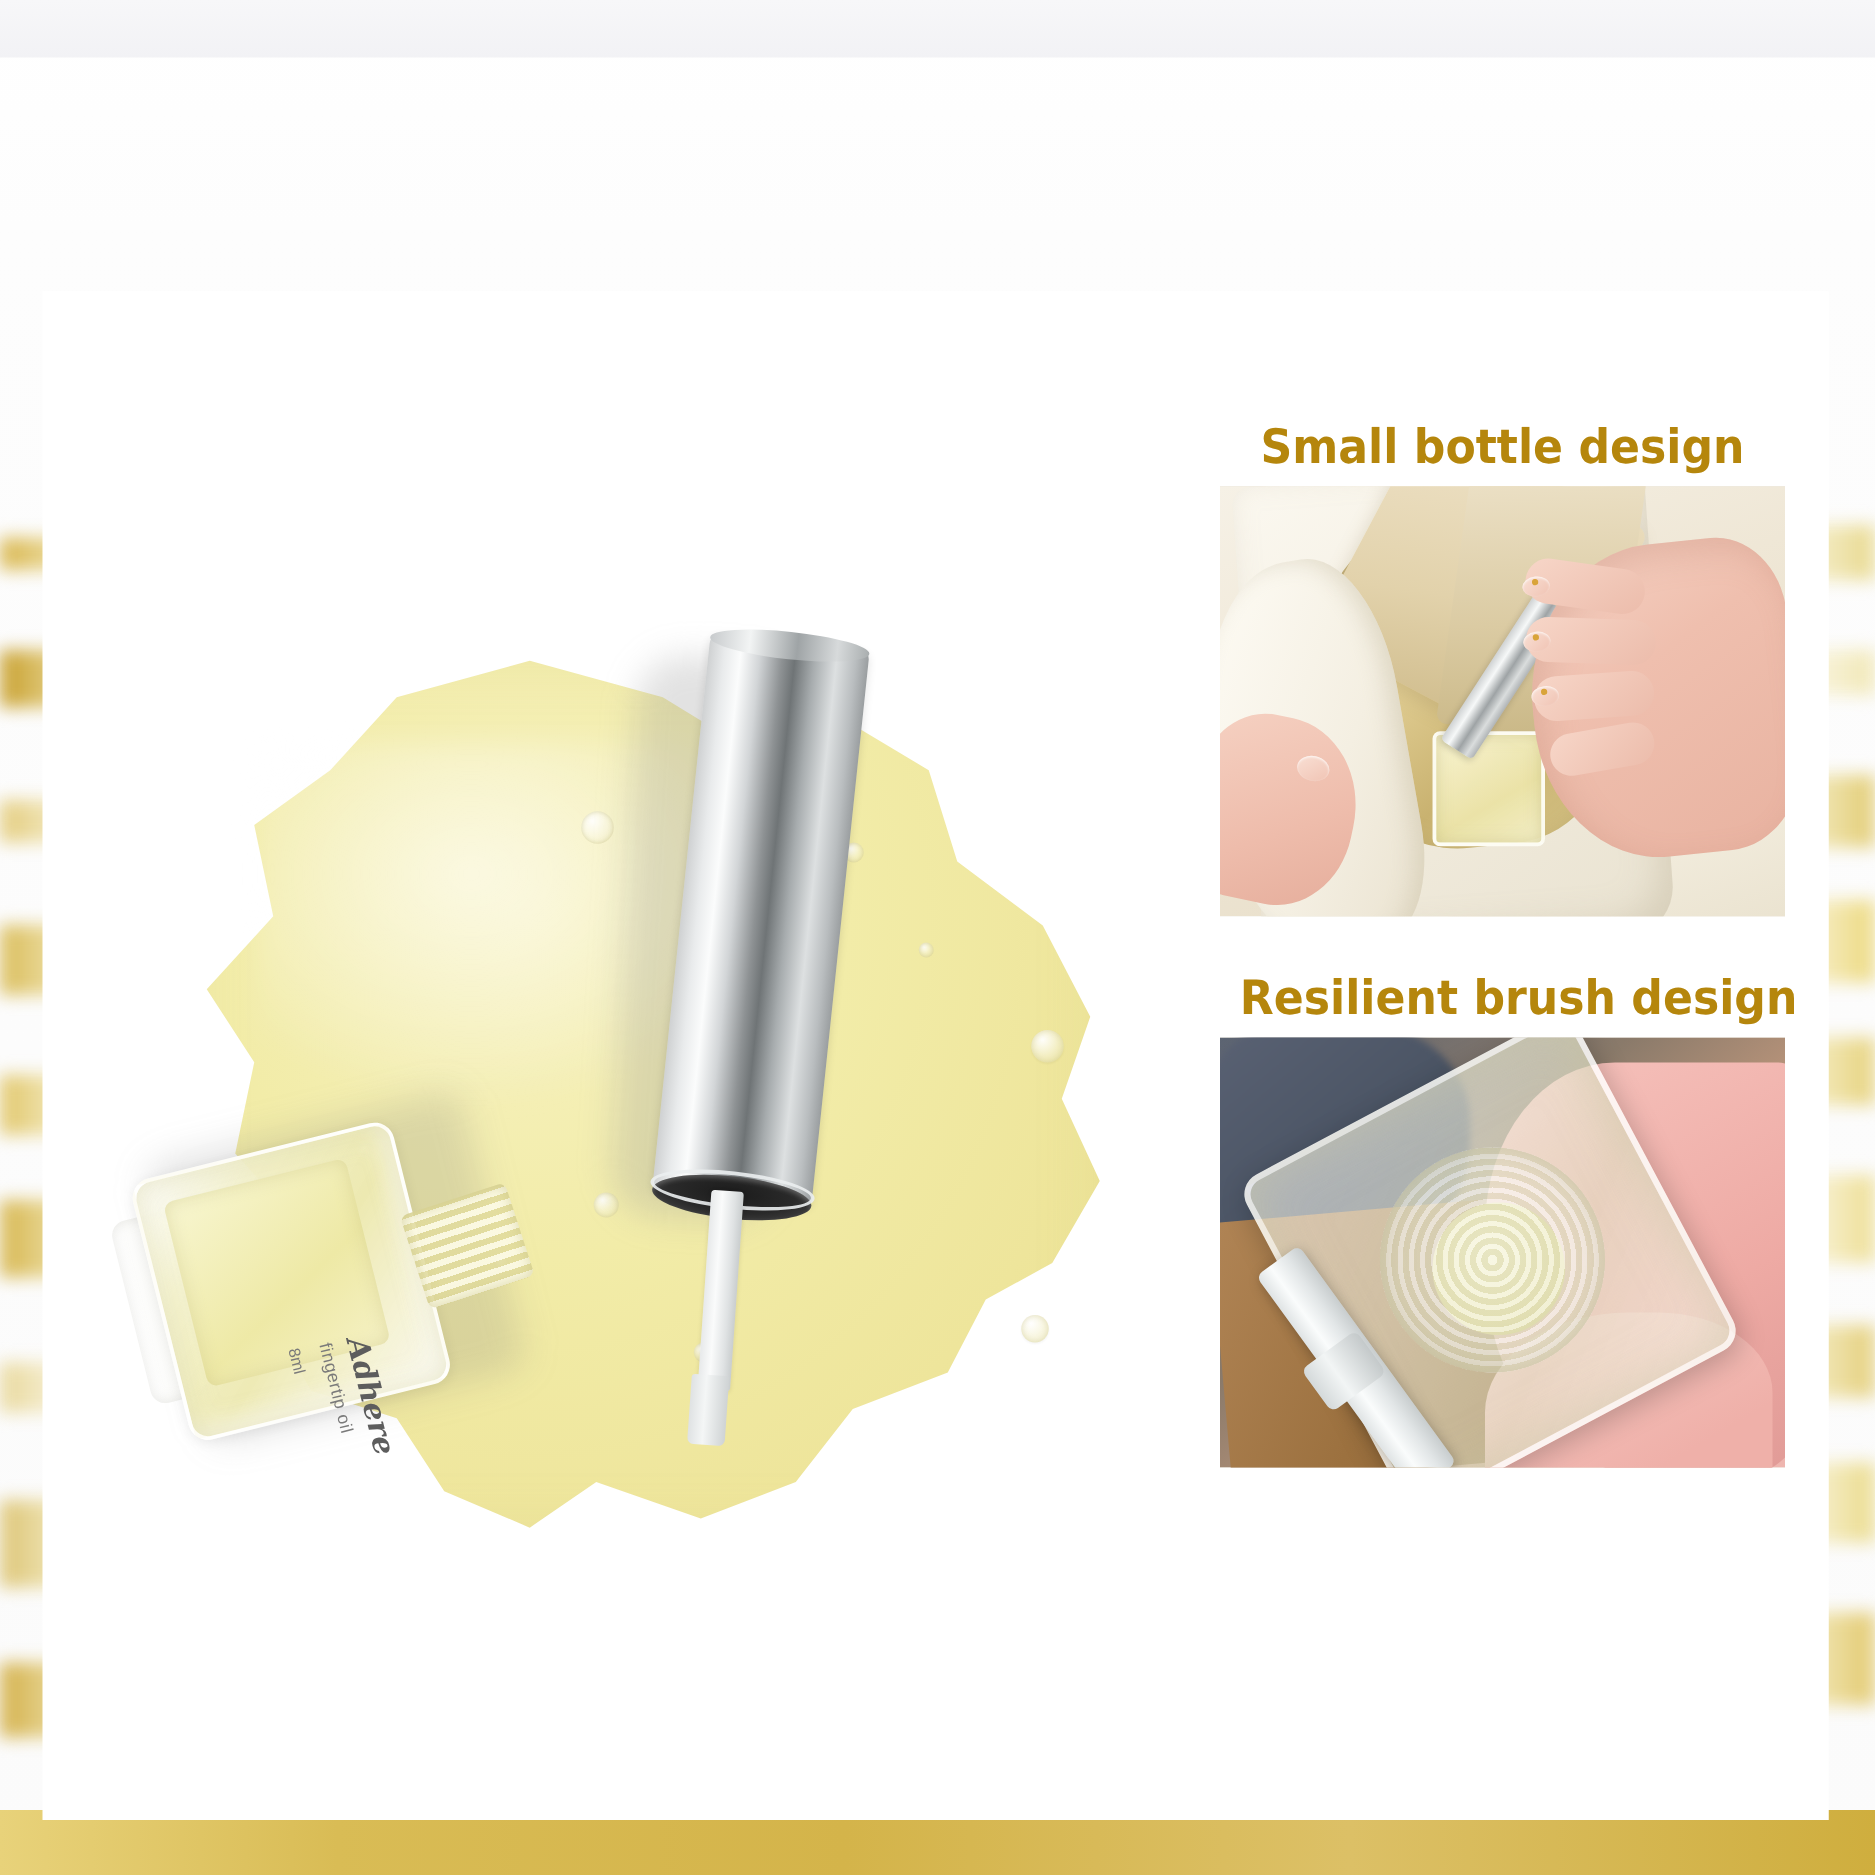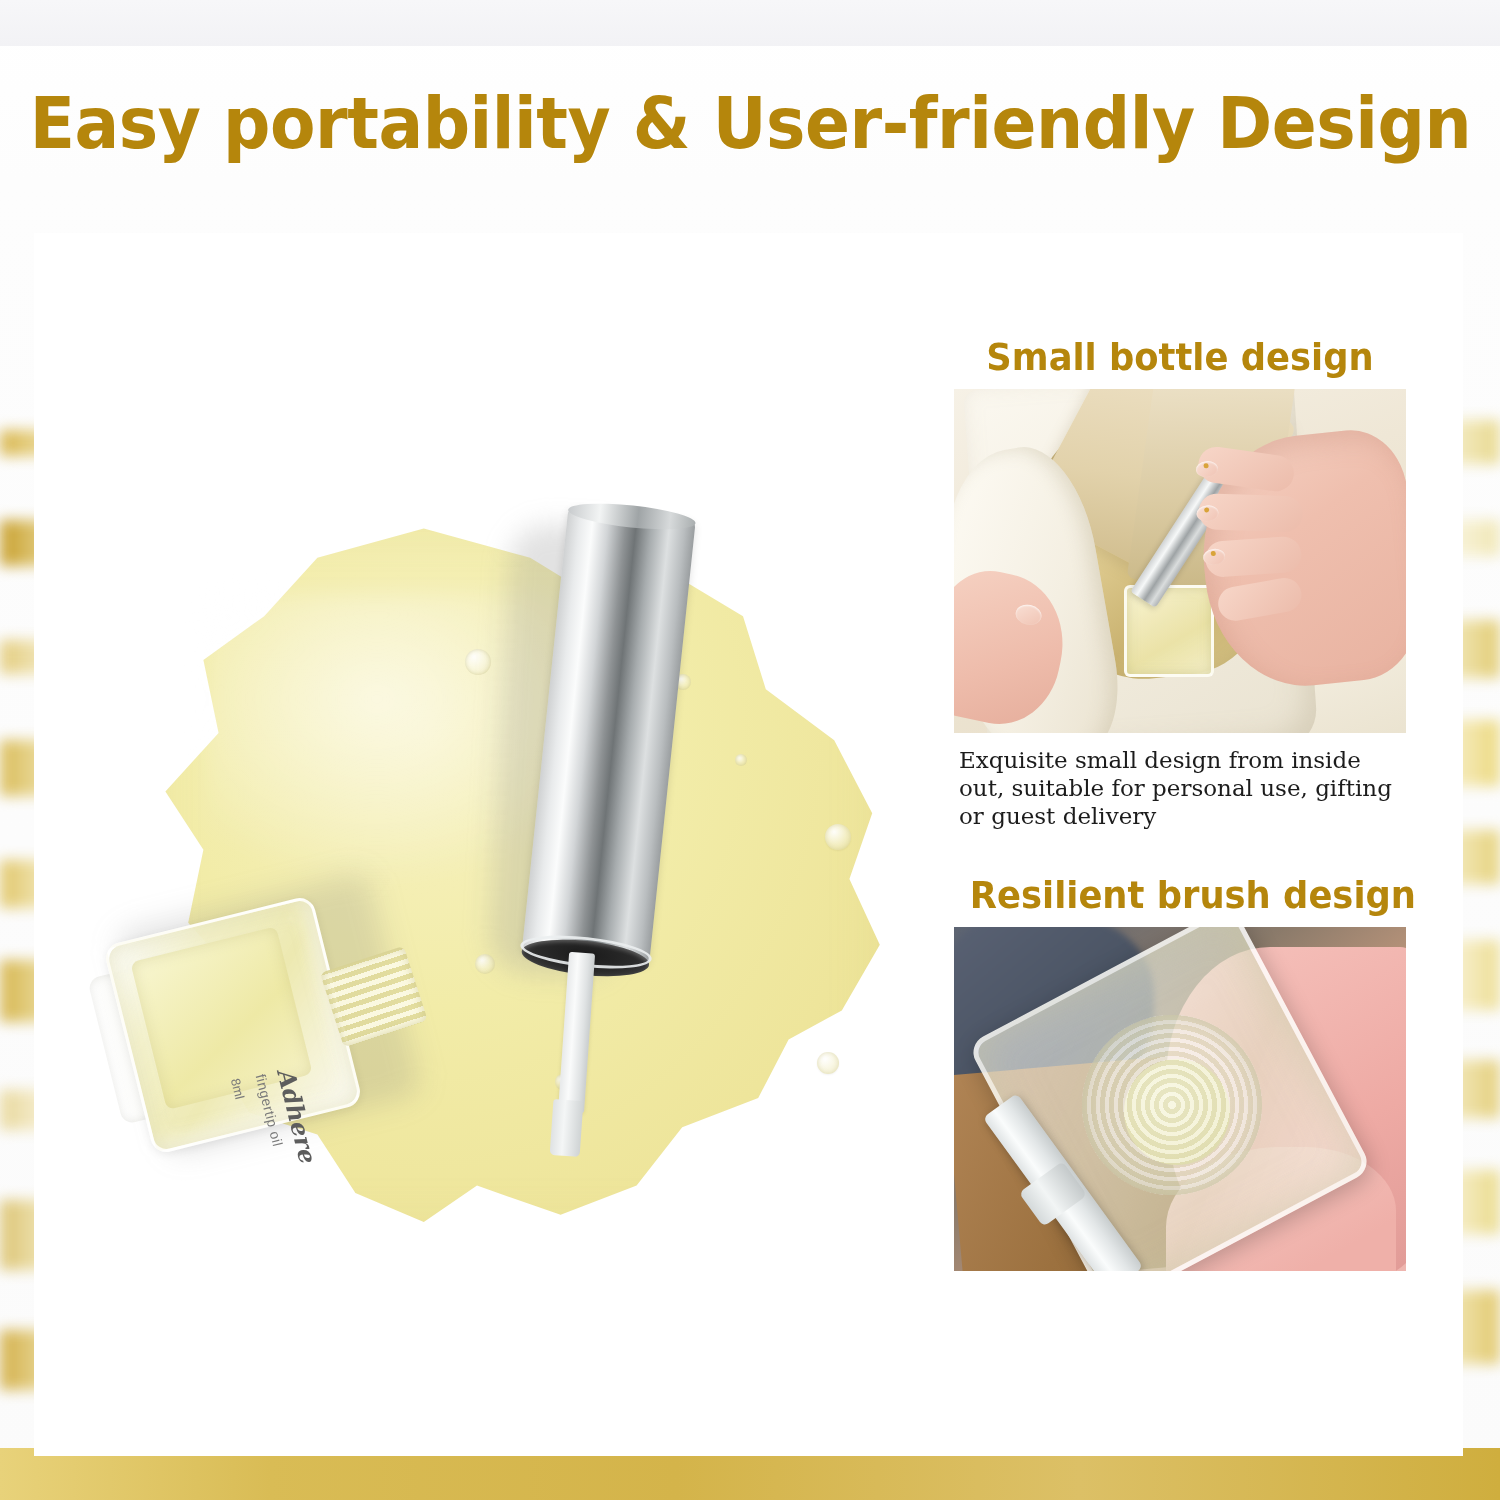--- a/index.html
+++ b/index.html
@@ -220,21 +220,21 @@
   }
   .brush-tip {
     position:absolute; left:100px; top:600px; width:30px; height:56px;
     background:linear-gradient(90deg,#dfe2e3 0%,#f4f6f6 40%,#cfd3d4 100%);
     border-radius:3px 3px 5px 5px;
     transform:rotate(-2deg);
   }
 
   
   .side {
-    position:absolute; right:56px; top:100px; width:452px;margin-left:44px;
+    position:absolute; right:34px; top:100px; width:452px;margin-left:44px;
   }
   .side-heading {
     font-family:"DejaVu Sans", sans-serif;
     font-weight:bold;
     font-size:38px; line-height:46px;
     color:#b5860c;
     text-align:center;
     transform:scaleX(0.93);
     white-space:nowrap;
     margin-bottom:9px;
@@ -419,23 +419,20 @@
       <div class="streak" style="top:830px;height:54px;background:linear-gradient(270deg,#e6d display);background:linear-gradient(270deg,#e6d27d,#f7f0cd,#ffffff);"></div>
       <div class="streak" style="top:940px;height:70px;background:linear-gradient(270deg,#edde94,#fbf6e3,#ffffff);"></div>
       <div class="streak" style="top:1060px;height:58px;background:linear-gradient(270deg,#e4cf7c,#f6efcc,#ffffff);"></div>
       <div class="streak" style="top:1170px;height:64px;background:linear-gradient(270deg,#eadb8c,#faf4dd,#ffffff);"></div>
       <div class="streak" style="top:1290px;height:74px;background:linear-gradient(270deg,#e2c96f,#f4ecc3,#ffffff);"></div>
     </div>
 
     <div class="gold-band"></div>
   </div>
 
-  <div class="title-wrap">
-    <div class="title">Easy portability &amp; User-friendly Design</div>
-  </div>
 
   <div class="card">
 
     <div class="hero">
 
       <div class="puddle"></div>
       <div class="puddle-sheen"></div>
 
       <div class="bubble" style="left:430px;top:415px;width:26px;height:26px;"></div>
       <div class="bubble" style="left:640px;top:440px;width:16px;height:16px;"></div>
@@ -500,21 +497,20 @@
                 <span class="nail-dot" style="left:8px;top:2px;"></span>
               </div>
             <div class="nail" style="left:0px;top:104px;">
                 <span class="nail-dot" style="left:8px;top:2px;"></span>
               </div>
           </div>
           <div class="p1-hand-l">
             <div class="nail" style="left:76px;top:26px;width:26px;height:20px;"></div>
           </div>
         </div>
-        <div class="caption">Exquisite small design from inside out, suitable for personal use, gifting or guest delivery</div>
       </div>
 
       <div class="block-2">
         <div class="side-heading">Resilient brush design</div>
         <div class="photo">
           <div class="p2-bg"></div>
           <div class="p2-darkcloth"></div>
           <div class="p2-wood"></div>
           <div class="p2-pinkcloth"></div>
           <div class="p2-hand"></div>

